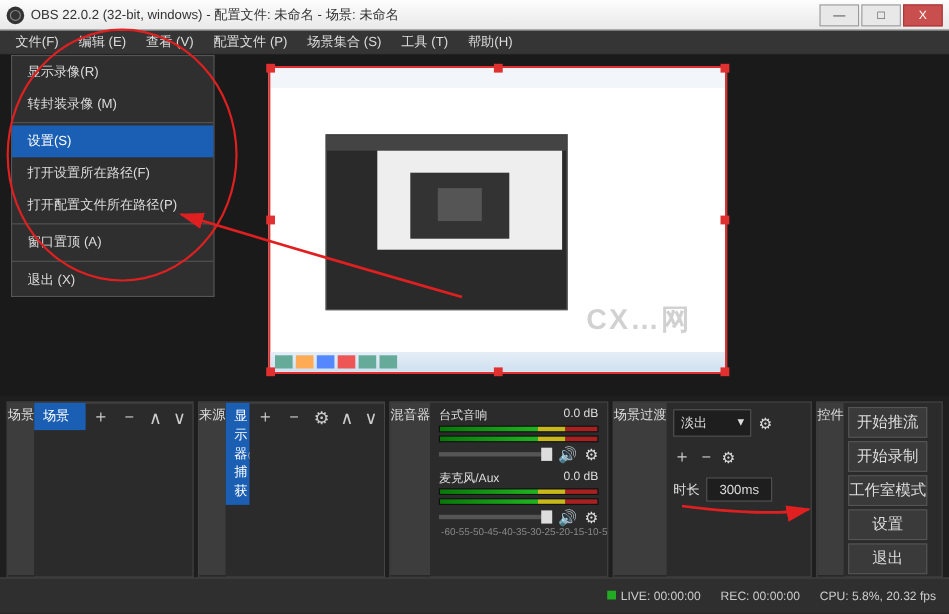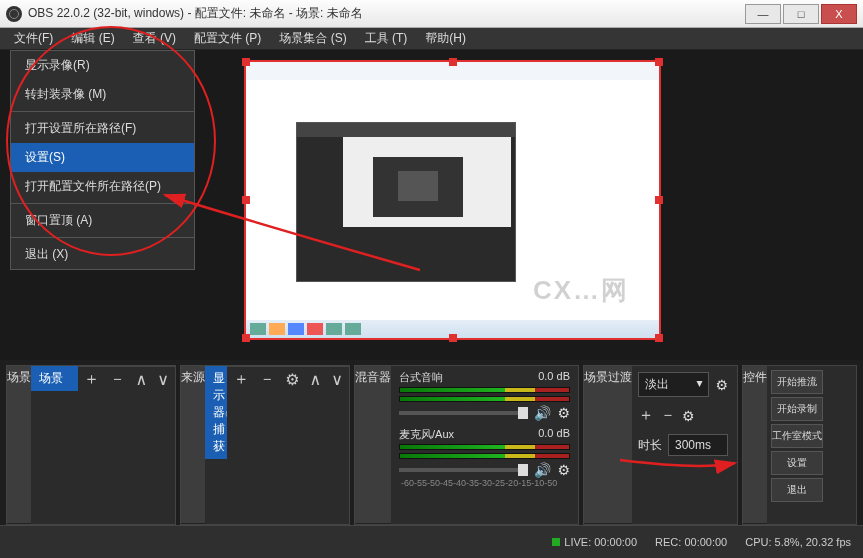--- a/index.html
+++ b/index.html
@@ -43,21 +43,21 @@
 
   
   .panels { position: absolute; left: 6px; right: 6px; top: 365px; height: 160px; display: flex; gap: 4px; }
   .panel { background: #2b2b2b; border: 1px solid #444; display: flex; flex-direction: row; }
   .panel-header { background: #3d3d3d; text-align: center; padding: 3px 0; border-bottom: 1px solid #222; color:#ddd; }
   .panel-body { flex: 1; overflow: hidden; position: relative; }
 
   .p-scenes { width: 170px; }
   .p-sources { width: 170px; }
   .p-mixer { flex: 1.4; }
-  .p-trans { width: 155px; }
+  .p-trans { width: 181px; }
   .p-controls { width: 115px; }
 
   .listrow { padding: 4px 8px; background: #1a5fb4; color: #fff; }
   .listrow.src { display:flex; align-items:center; justify-content:space-between; }
   .eye-lock { display:flex; gap:6px; color:#bbb; }
 
   .panel-footer { height: 26px; border-top: 1px solid #444; display: flex; align-items: center; padding: 0 6px; gap: 10px; color: #ccc; font-size: 16px; }
   .panel-footer span { cursor: pointer; }
 
   
@@ -68,29 +68,29 @@
   .meter .y { position:absolute; left:62%; top:0; bottom:0; width:18%; background:#c8b81a;}
   .meter .r { position:absolute; left:80%; top:0; bottom:0; width:20%; background:#a82020;}
   .slider-row { display:flex; align-items:center; gap:6px;}
   .slider { flex:1; height:4px; background:#555; position:relative;}
   .slider .thumb{ position:absolute; right:0; top:-4px; width:10px; height:12px; background:#ddd;}
   .ticks { display:flex; font-size:9px; color:#888; padding:0 2px;}
   .spk { font-size:14px; cursor:pointer;}
 
   
   .trans-body { padding: 6px; }
-  .trans-row { display:flex; align-items:center; gap:6px; margin-bottom:8px;}
+  .trans-row { display:flex; align-items:center; gap:6px; margin-bottom:8px;text-align:center;}
   .select { flex:1; background:#1e1e1e; border:1px solid #555; padding:3px 6px; color:#ddd; display:flex; justify-content:space-between;}
   .gear { cursor:pointer; font-size:14px;}
   .pm { font-size:16px; color:#ccc;}
   .numbox { width:60px; background:#1e1e1e; border:1px solid #555; padding:3px 6px; color:#ddd;}
 
   
   .controls-body { padding: 4px; display:flex; flex-direction:column; gap:3px;}
-  .cbtn { background:#3a3a3a; border:1px solid #555; color:#ddd; text-align:center; padding:4px 0; cursor:pointer; font-size:10px;}
+  .cbtn { background:#3a3a3a; border:1px solid #555; color:#ddd; text-align:center; padding:4px 0; cursor:pointer; font-size:14px;}
 
   
   .statusbar { position:absolute; left:0; right:0; bottom:0; height:22px; background:#2f2f2f; border-top:1px solid #444; display:flex; align-items:center; justify-content:flex-end; gap:18px; padding:16px 12px; font-size:11px; color:#ccc;}
   .stat-dot { width:8px; height:8px; background:#2a2; display:inline-block; margin-right:4px;}
 
   
   .anno-ellipse { position:absolute; left:6px; top:26px; width:210px; height:230px; border:2px solid #e02020; border-radius:50%; z-index:200; pointer-events:none; }
   svg.anno { position:absolute; inset:0; width:863px; height:558px; z-index:201; pointer-events:none; }
 </style>
 </head>
@@ -145,22 +145,22 @@
     <div class="sel-handle" style="left:calc(50% - 4px);bottom:-4px"></div>
     <div class="sel-handle" style="left:-4px;top:calc(50% - 4px)"></div>
     <div class="sel-handle" style="right:-4px;top:calc(50% - 4px)"></div>
   </div>
 </div>
 
 <div class="dropdown">
   <div class="dropitem">显示录像(R)</div>
   <div class="dropitem">转封装录像 (M)</div>
   <div class="dropsep"></div>
+  <div class="dropitem sel">设置(S)</div>
   <div class="dropitem">打开设置所在路径(F)</div>
-  <div class="dropitem sel">设置(S)</div>
   <div class="dropitem">打开配置文件所在路径(P)</div>
   <div class="dropsep"></div>
   <div class="dropitem">窗口置顶 (A)</div>
   <div class="dropsep"></div>
   <div class="dropitem">退出 (X)</div>
 </div>
 
 <div class="panels">
 
   <div class="panel p-scenes">

